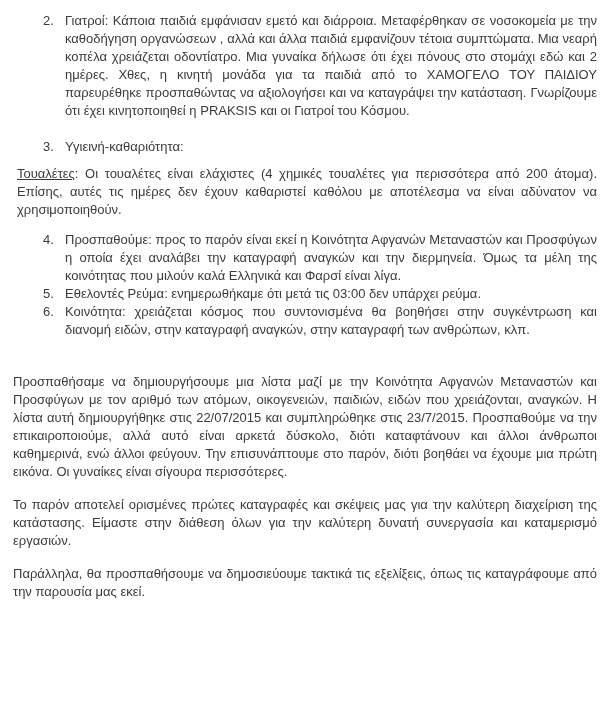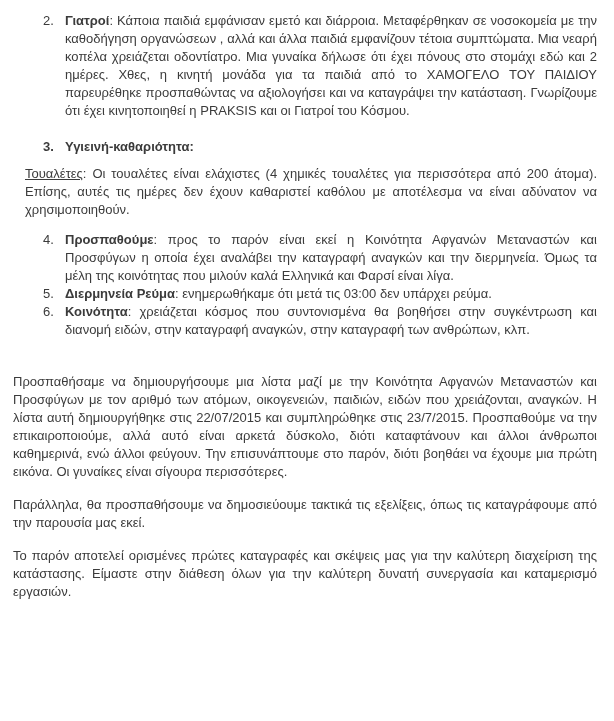--- a/index.html
+++ b/index.html
@@ -25,24 +25,24 @@
     text-align: justify;
   }
   .li .num {
     flex: none;
     width: 22px;
     margin-left: 30px;
   }
   .li .li-body {
     flex: 1;
   }
-  .b { font-weight: bold; }
+  .b { font-weight: normal; }
   .u { text-decoration: underline; }
   p.sub {
-    margin: 4px 0 0 12px;
+    margin: 4px 0 0 4px;
     text-align: justify;
   }
   p.sub.first { margin-top: 9px; }
   .li.heading { margin-top: 18px; }
   .li.after-subs { margin-top: 12px; }
   p.closing {
     margin: 15px 0 0 0;
     text-align: justify;
   }
   p.closing.first { margin-top: 34px; }
@@ -67,25 +67,25 @@
 
 
 
   <div class="li after-subs">
     <span class="num">4.</span>
     <div class="li-body"><span class="b">Προσπαθούμε</span><span>: προς το παρόν είναι εκεί η Κοινότητα Αφγανών Μεταναστών και Προσφύγων η οποία έχει αναλάβει την καταγραφή αναγκών και την διερμηνεία. Όμως τα μέλη της κοινότητας που μιλούν καλά Ελληνικά και Φαρσί είναι λίγα.</span></div>
   </div>
 
   <div class="li">
     <span class="num">5.</span>
-    <div class="li-body"><span class="b">Διερμηνεία Ρεύμα</span><span>: ενημερωθήκαμε ότι μετά τις 03:00 δεν υπάρχει ρεύμα.</span></div>
+    <div class="li-body"><span class="b">Εθελοντές Ρεύμα</span><span>: ενημερωθήκαμε ότι μετά τις 03:00 δεν υπάρχει ρεύμα.</span></div>
   </div>
 
   <div class="li">
     <span class="num">6.</span>
     <div class="li-body"><span class="b">Κοινότητα</span><span>: χρειάζεται κόσμος που συντονισμένα θα βοηθήσει στην συγκέντρωση και διανομή ειδών, στην καταγραφή αναγκών, στην καταγραφή των ανθρώπων, κλπ.</span></div>
   </div>
 
   <p class="closing first">Προσπαθήσαμε να δημιουργήσουμε μια λίστα μαζί με την Κοινότητα Αφγανών Μεταναστών και Προσφύγων με τον αριθμό των ατόμων, οικογενειών, παιδιών, ειδών που χρειάζονται, αναγκών. Η λίστα αυτή δημιουργήθηκε στις 22/07/2015 και συμπληρώθηκε στις 23/7/2015. Προσπαθούμε να την επικαιροποιούμε, αλλά αυτό είναι αρκετά δύσκολο, διότι καταφτάνουν και άλλοι άνθρωποι καθημερινά, ενώ άλλοι φεύγουν. Την επισυνάπτουμε στο παρόν, διότι βοηθάει να έχουμε μια πρώτη εικόνα. Οι γυναίκες είναι σίγουρα περισσότερες.</p>
+  <p class="closing">Το παρόν αποτελεί ορισμένες πρώτες καταγραφές και σκέψεις μας για την καλύτερη διαχείριση της κατάστασης. Είμαστε στην διάθεση όλων για την καλύτερη δυνατή συνεργασία και καταμερισμό εργασιών.</p>
   <p class="closing">Παράλληλα, θα προσπαθήσουμε να δημοσιεύουμε τακτικά τις εξελίξεις, όπως τις καταγράφουμε από την παρουσία μας εκεί.</p>
-  <p class="closing">Το παρόν αποτελεί ορισμένες πρώτες καταγραφές και σκέψεις μας για την καλύτερη διαχείριση της κατάστασης. Είμαστε στην διάθεση όλων για την καλύτερη δυνατή συνεργασία και καταμερισμό εργασιών.</p>
 
 </div>
 
 </body></html>

